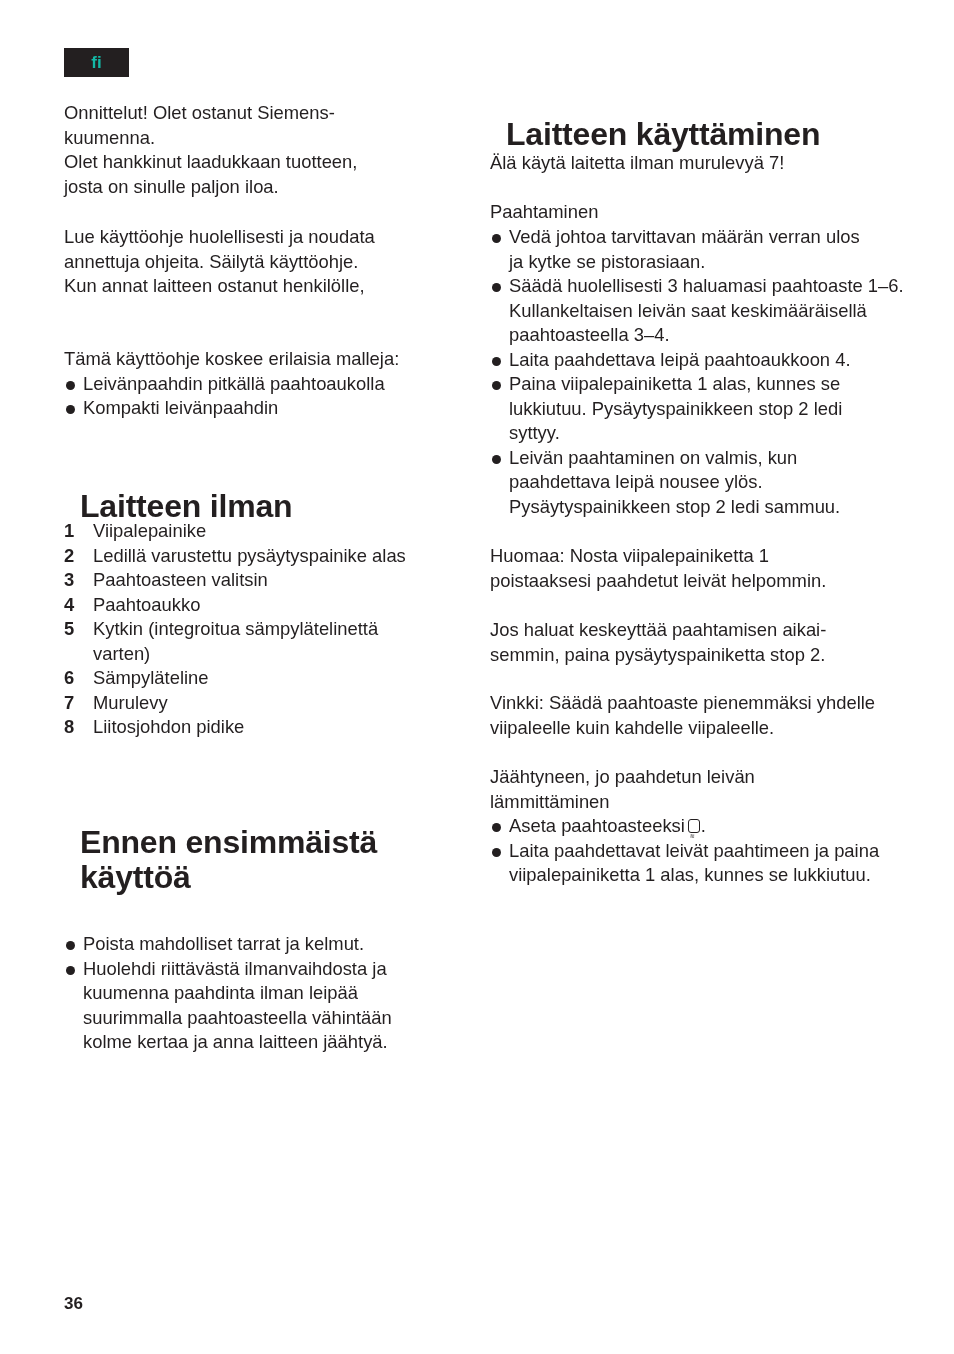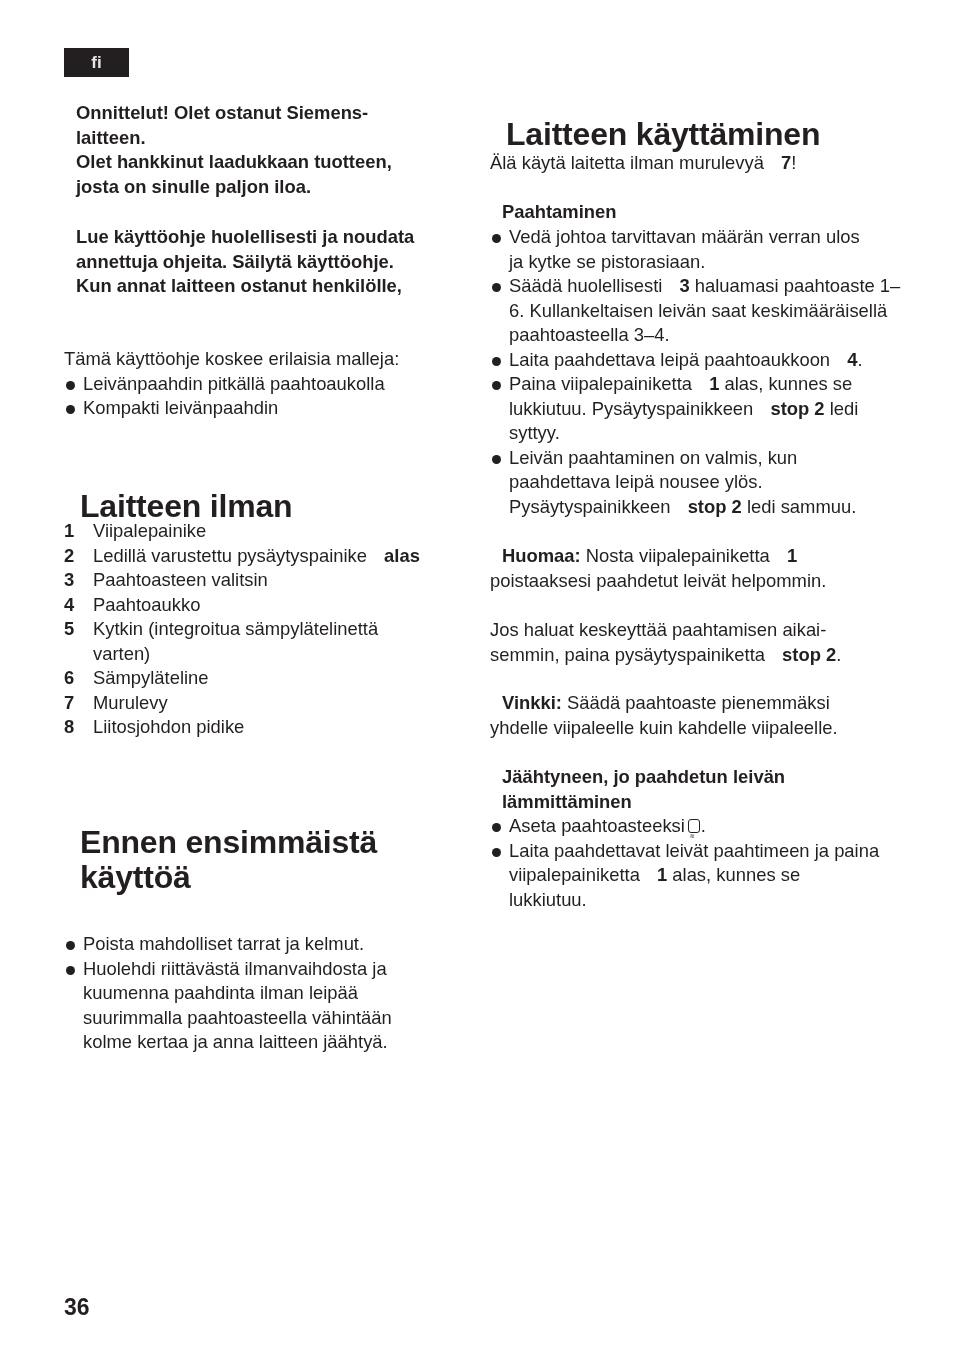--- a/index.html
+++ b/index.html
@@ -2,28 +2,28 @@
 <html><head>
   <meta charset="utf-8">
   <style>
     html, body { margin: 0; padding: 0; background: #ffffff; }
     body {
       width: 954px; height: 1354px; position: relative; overflow: hidden;
       font-family: "Liberation Sans", sans-serif; color: #231f20;
     }
     .lang-tag {
       position: absolute; left: 64px; top: 48px; width: 65px; height: 29px;
-      background: #231f20; color: #e5e5e5; font-weight: bold; font-size: 17px;
+      background: #231f20; color: #14b8a6; font-weight: bold; font-size: 17px;
       display: flex; align-items: center; justify-content: center;
     }
     .col { position: absolute; top: 0; }
     .col-left { left: 64px; width: 400px; }
     .col-right { left: 490px; width: 420px; }
     .p { font-size: 18.4px; line-height: 24.5px; margin: 0; }
-    .b { font-weight: bold; margin-left: 12px; }
+    .b { font-weight: normal; }
     .h1 { font-size: 32px; font-weight: bold; line-height: 35px; margin: 16px; letter-spacing: -0.2px; }
     .abs { position: absolute; left: 0; right: 0; }
     ul.bullets { list-style: none; margin: 0; padding: 0; }
     ul.bullets li { position: relative; padding-left: 19px; font-size: 18.4px; line-height: 24.5px; }
     ul.bullets li::before {
       content: ""; position: absolute; left: 2px; top: 9px; width: 9px; height: 9px;
       border-radius: 50%; background: #231f20;
     }
     ol.parts { list-style: none; margin: 0; padding: 0; }
     ol.parts li { position: relative; padding-left: 29px; font-size: 18.4px; line-height: 24.5px; }
@@ -31,31 +31,31 @@
     .icon-warm {
       display: inline-block; position: relative; width: 13px; height: 14px; vertical-align: -1px;
       margin-left: 3px;
     }
     .icon-warm .box {
       position: absolute; left: 0; top: 0; width: 10px; height: 12px; border: 1.3px solid #231f20; border-radius: 3px;
     }
     .icon-warm .waves {
       position: absolute; left: 2px; top: 14px; font-size: 6px; line-height: 6px; letter-spacing: -1px;
     }
-    .page-num { position: absolute; left: 64px; top: 1294px; font-size: 23px; font-weight: bold; }
+    .page-num { position: absolute; left: 64px; top: 1294px; font-size: 17px; font-weight: bold; }
   </style>
 </head>
 <body>
 
 <div class="lang-tag">fi</div>
 
 <div class="col col-left">
   <div class="abs" style="top:101px">
     <p class="p b">Onnittelut! Olet ostanut Siemens-</p>
-    <p class="p b">laitteen.</p>
+    <p class="p b">kuumenna.</p>
     <p class="p b">Olet hankkinut laadukkaan tuotteen,</p>
     <p class="p b">josta on sinulle paljon iloa.</p>
   </div>
 
   <div class="abs" style="top:225px">
     <p class="p b">Lue käyttöohje huolellisesti ja noudata</p>
     <p class="p b">annettuja ohjeita. Säilytä käyttöohje.</p>
     <p class="p b">Kun annat laitteen ostanut henkilölle,</p>
   </div>
 

